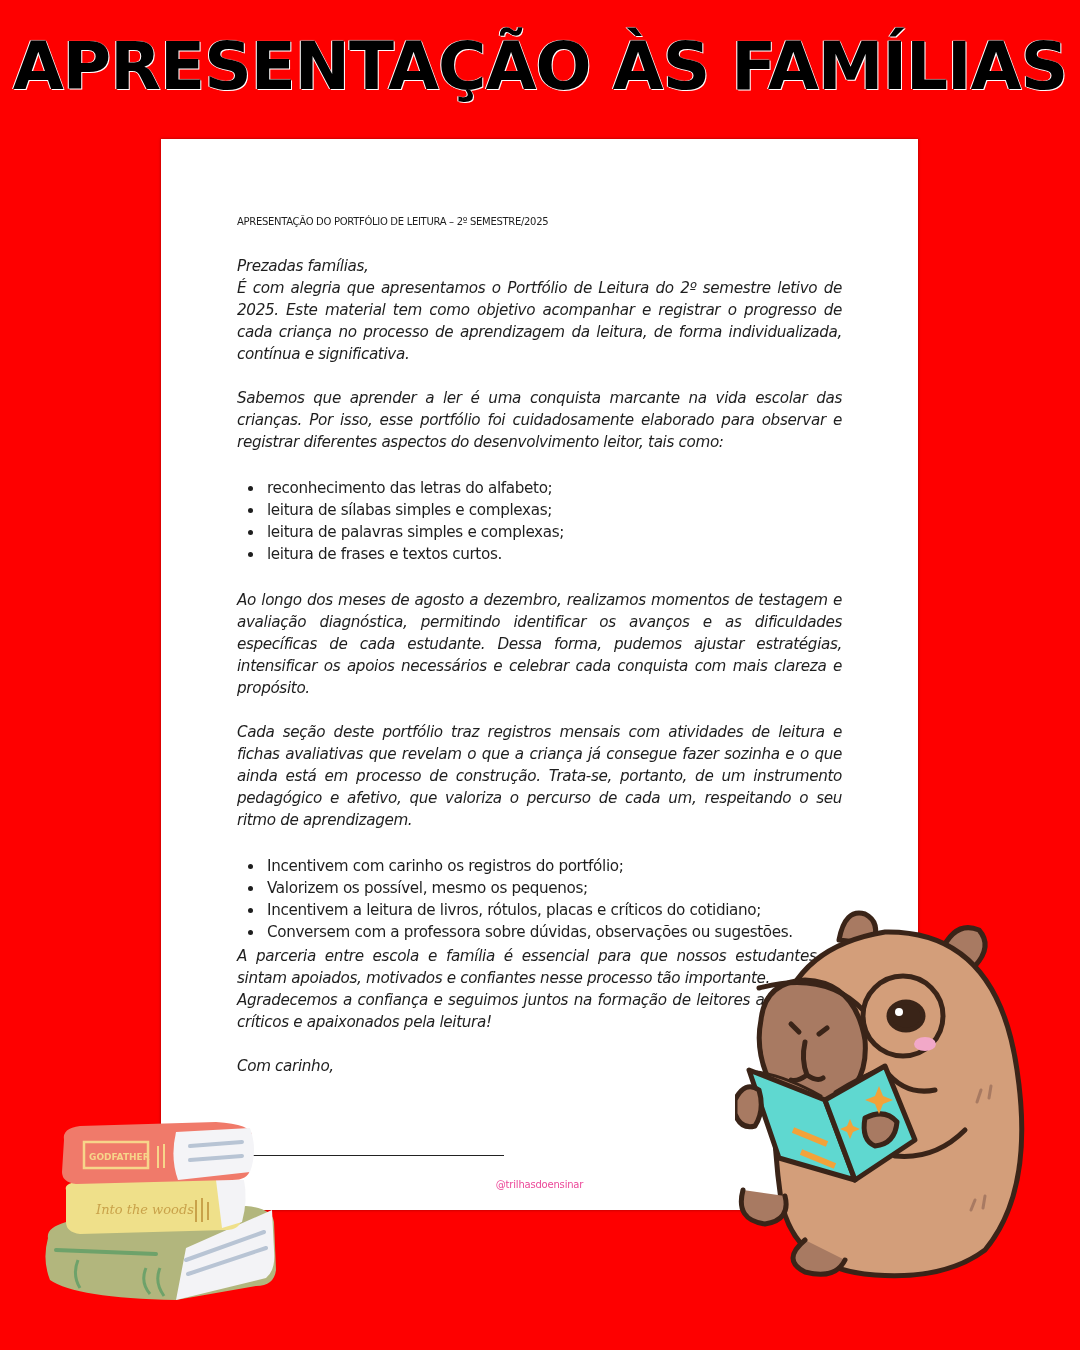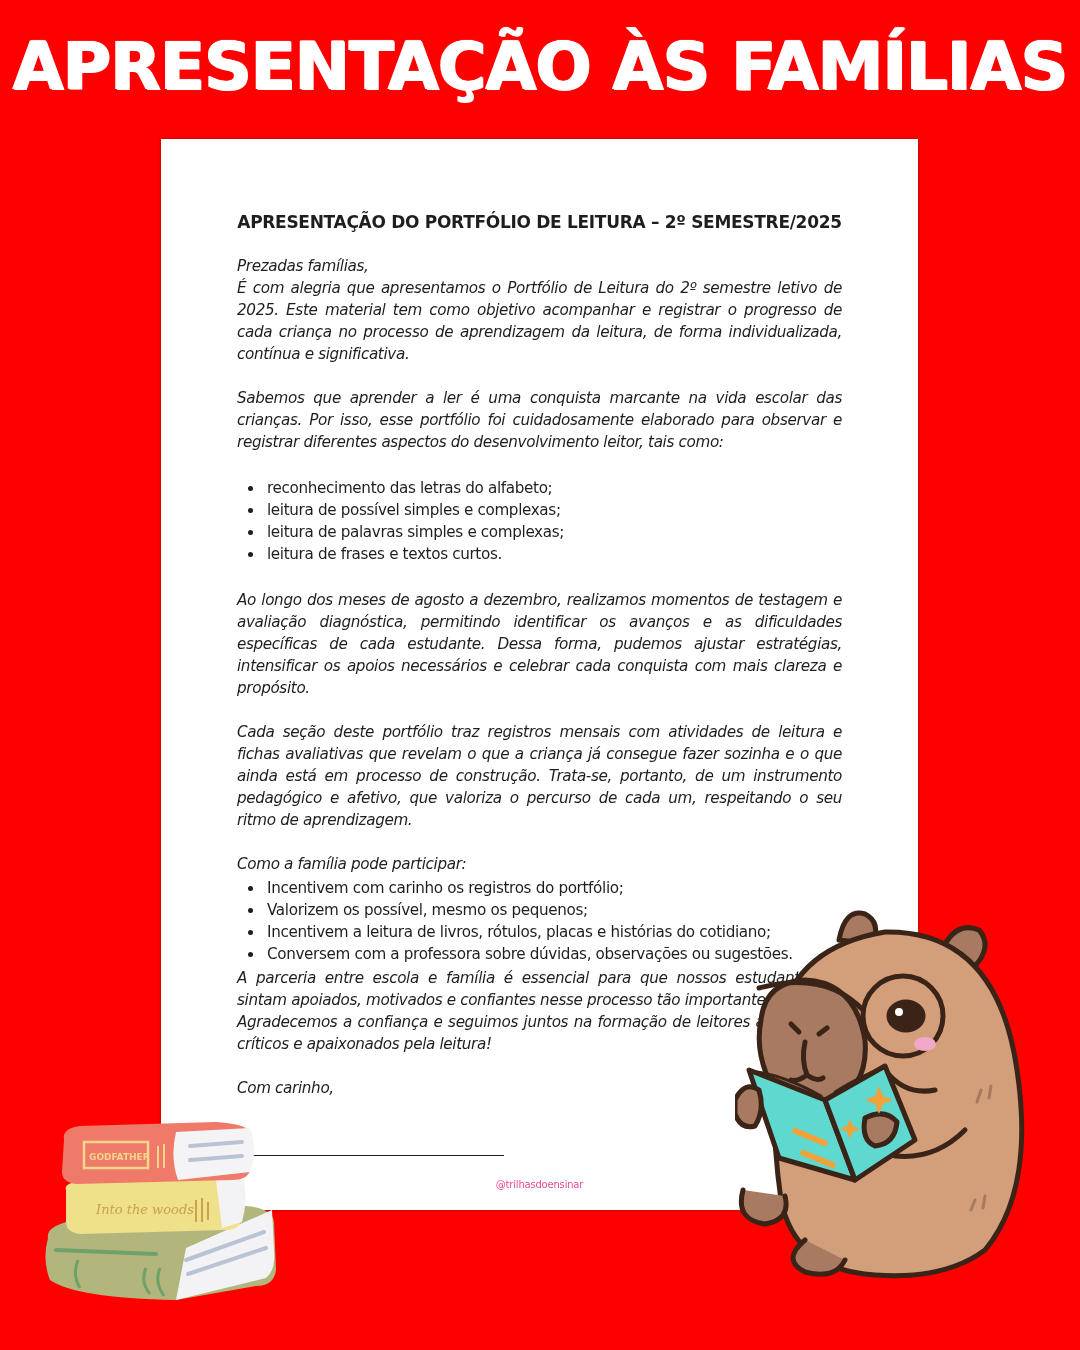--- a/index.html
+++ b/index.html
@@ -3,38 +3,38 @@
 <meta charset="utf-8">
 <style>
   html, body { margin: 0; padding: 0; }
   body {
     width: 1080px; height: 1350px; overflow: hidden;
     background: #fe0000; position: relative;
     font-family: "DejaVu Sans", sans-serif;
   }
   .headline {
     position: absolute; left: 0; top: 22px; width: 1080px;
-    text-align: center; color: #ffffff;
+    text-align: center; color: #000000;
     font-family: "DejaVu Sans", sans-serif; font-weight: 900;
     font-size: 66px; letter-spacing: -1px; line-height: 90px;
     text-shadow: 0 0 1px #fff, 1px 1px 0 #fff, -1px 0 0 #fff;
     transform: scaleX(1.0);
   }
   .page {
     position: absolute; left: 161px; top: 139px; width: 757px; height: 1071px;
     background: #ffffff;
     box-shadow: 0 0 3px rgba(0,0,0,0.35);
   }
   .content {
     position: absolute; left: 76px; top: 72px; width: 605px;
     color: #1e1e1e; font-family: "DejaVu Sans", sans-serif;
     font-size: 15.2px; line-height: 22px; letter-spacing: -0.35px;
   }
   .doc-title {
-    text-align: center; font-weight: bold; font-size: 17px;
+    font-weight: normal; font-size: 10px;
     margin: 0 0 22px 0; letter-spacing: -0.3px; height: 22px;
   }
   .p { margin: 0; text-align: justify; text-align-last: left; font-style: italic; }
   .gap { height: 22px; }
   ul { margin: 2px; padding: 0; list-style: none; }
   li { position: relative; padding-left: 28px; }
   li::before {
     content: ""; position: absolute; left: 9px; top: 9px;
     width: 5px; height: 5px; border-radius: 50%; background: #1e1e1e;
   }
@@ -59,34 +59,33 @@
 <div class="page">
   <div class="content">
     <div class="doc-title">APRESENTAÇÃO DO PORTFÓLIO DE LEITURA – 2º SEMESTRE/2025</div>
     <p class="p">Prezadas famílias,</p>
     <p class="p">É com alegria que apresentamos o Portfólio de Leitura do 2º semestre letivo de 2025. Este material tem como objetivo acompanhar e registrar o progresso de cada criança no processo de aprendizagem da leitura, de forma individualizada, contínua e significativa.</p>
     <div class="gap"></div>
     <p class="p">Sabemos que aprender a ler é uma conquista marcante na vida escolar das crianças. Por isso, esse portfólio foi cuidadosamente elaborado para observar e registrar diferentes aspectos do desenvolvimento leitor, tais como:</p>
     <div class="gap"></div>
     <ul>
       <li>reconhecimento das letras do alfabeto;</li>
-      <li>leitura de possível simples e complexas;</li>
+      <li>leitura de sílabas simples e complexas;</li>
       <li>leitura de palavras simples e complexas;</li>
       <li>leitura de frases e textos curtos.</li>
     </ul>
     <div class="gap"></div>
     <p class="p">Ao longo dos meses de agosto a dezembro, realizamos momentos de testagem e avaliação diagnóstica, permitindo identificar os avanços e as dificuldades específicas de cada estudante. Dessa forma, pudemos ajustar estratégias, intensificar os apoios necessários e celebrar cada conquista com mais clareza e propósito.</p>
     <div class="gap"></div>
     <p class="p">Cada seção deste portfólio traz registros mensais com atividades de leitura e fichas avaliativas que revelam o que a criança já consegue fazer sozinha e o que ainda está em processo de construção. Trata-se, portanto, de um instrumento pedagógico e afetivo, que valoriza o percurso de cada um, respeitando o seu ritmo de aprendizagem.</p>
     <div class="gap"></div>
-    <p class="p">Como a família pode participar:</p>
     <ul>
       <li>Incentivem com carinho os registros do portfólio;</li>
       <li>Valorizem os possível, mesmo os pequenos;</li>
-      <li>Incentivem a leitura de livros, rótulos, placas e histórias do cotidiano;</li>
+      <li>Incentivem a leitura de livros, rótulos, placas e críticos do cotidiano;</li>
       <li>Conversem com a professora sobre dúvidas, observações ou sugestões.</li>
     </ul>
     <p class="p">A parceria entre escola e família é essencial para que nossos estudantes se sintam apoiados, motivados e confiantes nesse processo tão importante.</p>
     <p class="p">Agradecemos a confiança e seguimos juntos na formação de leitores autônomos, críticos e apaixonados pela leitura!</p>
     <div class="gap"></div>
     <p class="p">Com carinho,</p>
   </div>
   <div class="sig-line"></div>
   <div class="handle"><span>@trilhasdoensinar</span></div>
 </div>

